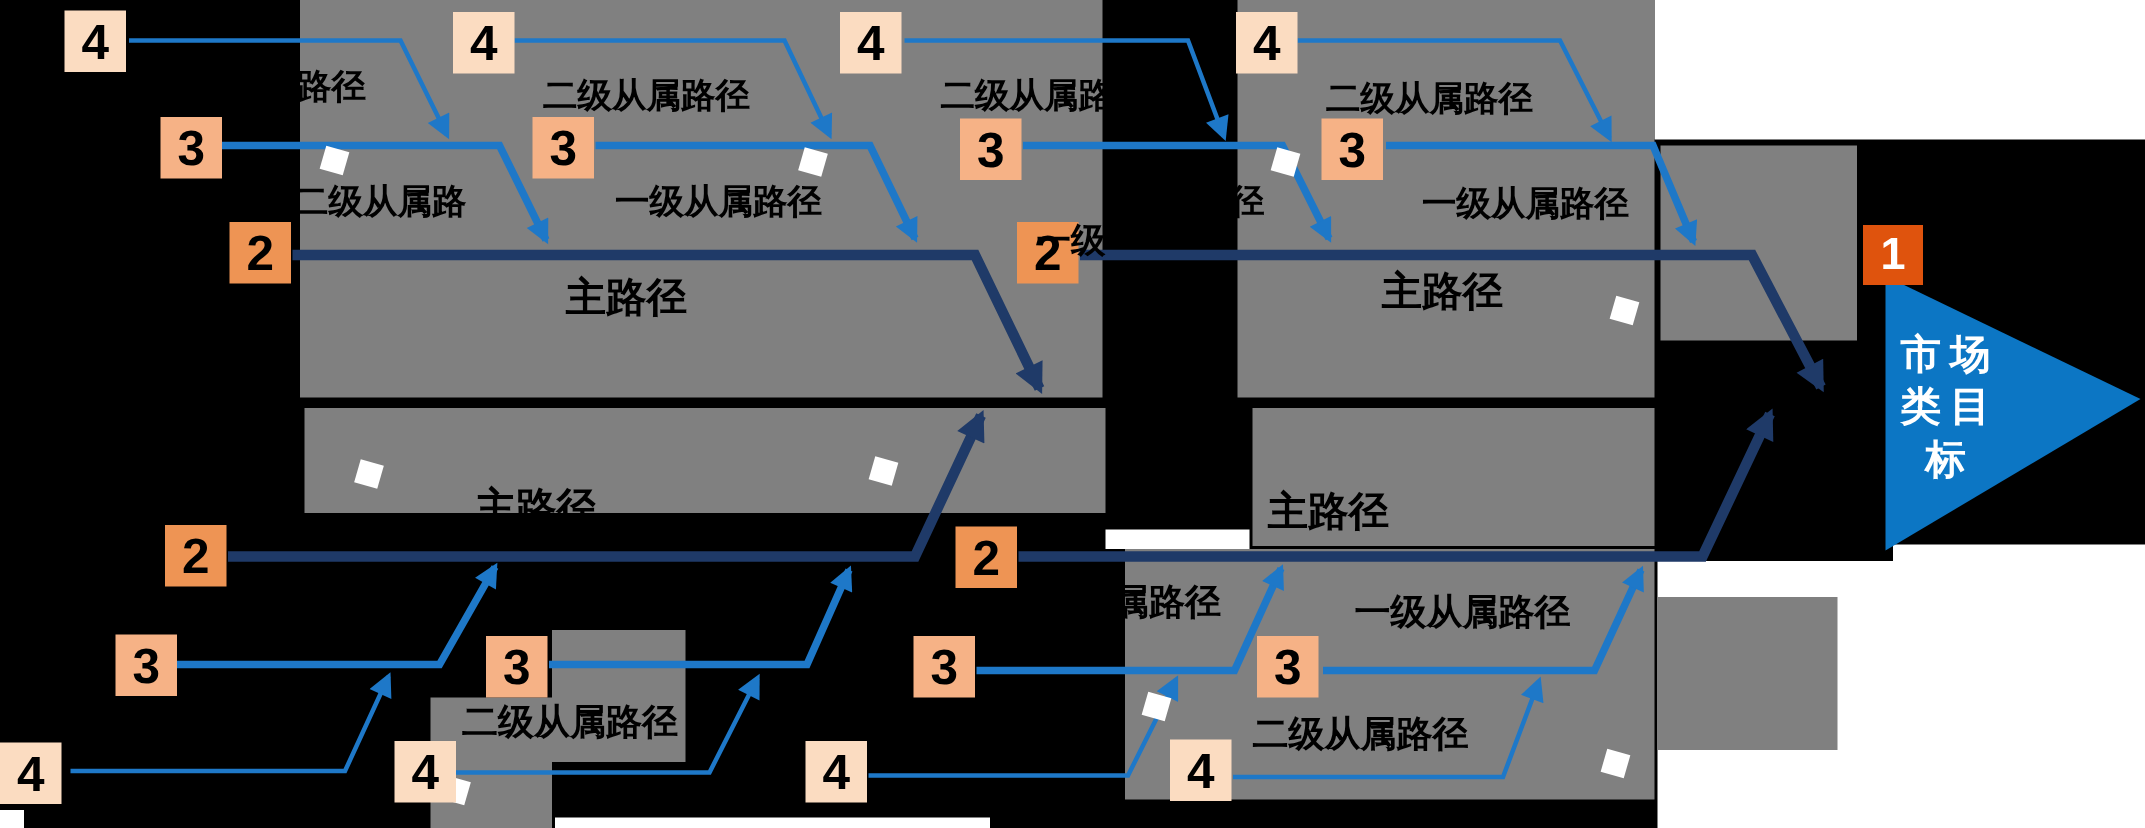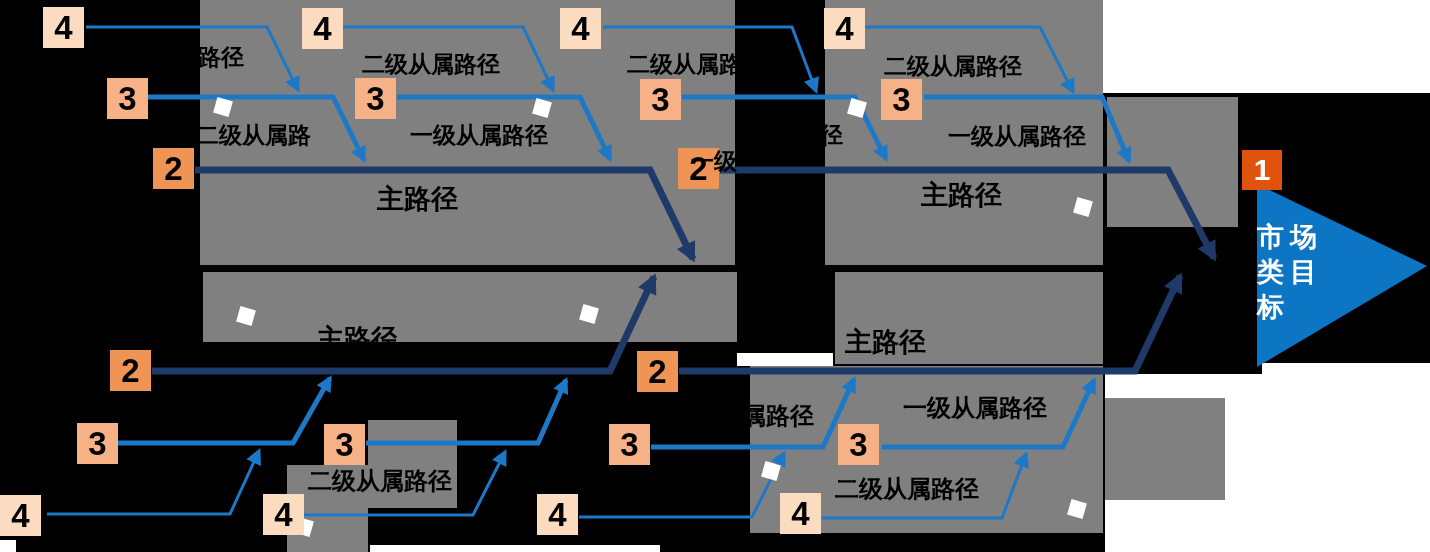--- a/index.html
+++ b/index.html
@@ -12,21 +12,21 @@
   .box{position:absolute;width:41px;height:41px;z-index:5;display:flex;align-items:center;
        justify-content:center;font-weight:700;font-size:33px;color:#000;}
   .lv4{background:#fbdcc1;}
   .lv3{background:#f6b286;}
   .lv2{background:#ee9454;}
   .lbl{position:absolute;z-index:5;color:#000;font-family:"DejaVu Serif","Liberation Serif",serif;
        font-weight:700;white-space:nowrap;line-height:1.18;overflow:hidden;}
   #goal-box{position:absolute;left:1242px;top:150px;width:40px;height:40px;background:#df530d;
        z-index:6;display:flex;align-items:center;justify-content:center;color:#fff;
        font-weight:700;font-size:30px;}
-  #goal-text{position:absolute;left:1257px;top:219px;width:86px;z-index:6;color:#fff;text-align:left;
+  #goal-text{position:absolute;left:1257px;top:219px;width:86px;z-index:6;color:#fff;text-align:center;
        font-family:"DejaVu Serif","Liberation Serif",serif;font-weight:700;font-size:27px;
        line-height:35px;letter-spacing:6px;}
   #goal-text span{display:block;}
 </style>
 </head>
 <body>
 
 <div id="stage">
     <div class="wp" style="left: 0px; top: 540px; width: 16px; height: 12px;"></div>
     <div class="wp" style="left: 370px; top: 545px; width: 290px; height: 7px;"></div>
@@ -122,16 +122,16 @@
     <div class="lbl" style="left: 377px; top: 183px; font-size: 27px;">主路径</div>
     <div class="lbl" style="left: 627px; top: 50px; font-size: 23px; width: 110px;">二级从属路</div>
     <div class="lbl" style="left: 691px; top: 121px; font-size: 23px; margin-top: 26px;">一级</div>
     <div class="lbl" style="left: 820px; top: 121px; font-size: 23px;">径</div>
     <div class="lbl" style="left: 884px; top: 52px; font-size: 23px;">二级从属路径</div>
     <div class="lbl" style="left: 948px; top: 122px; font-size: 23px;">一级从属路径</div>
     <div class="lbl" style="left: 921px; top: 179px; font-size: 27px;">主路径</div>
     <div class="lbl" style="left: 317px; top: 323px; font-size: 27px; height: 19px;">主路径</div>
     <div class="lbl" style="left: 308px; top: 467px; font-size: 24px;">二级从属路径</div>
     <div class="lbl" style="left: 845px; top: 326px; font-size: 27px;">主路径</div>
-    <div class="lbl" style="left: 742px; top: 402px; font-size: 24px;">属路径</div>
+    <div class="lbl" style="left: 742px; top: 387px; font-size: 24px;">属路径</div>
     <div class="lbl" style="left: 903px; top: 394px; font-size: 24px;">一级从属路径</div>
     <div class="lbl" style="left: 835px; top: 475px; font-size: 24px;">二级从属路径</div>
   </div>
 
 </body></html>

